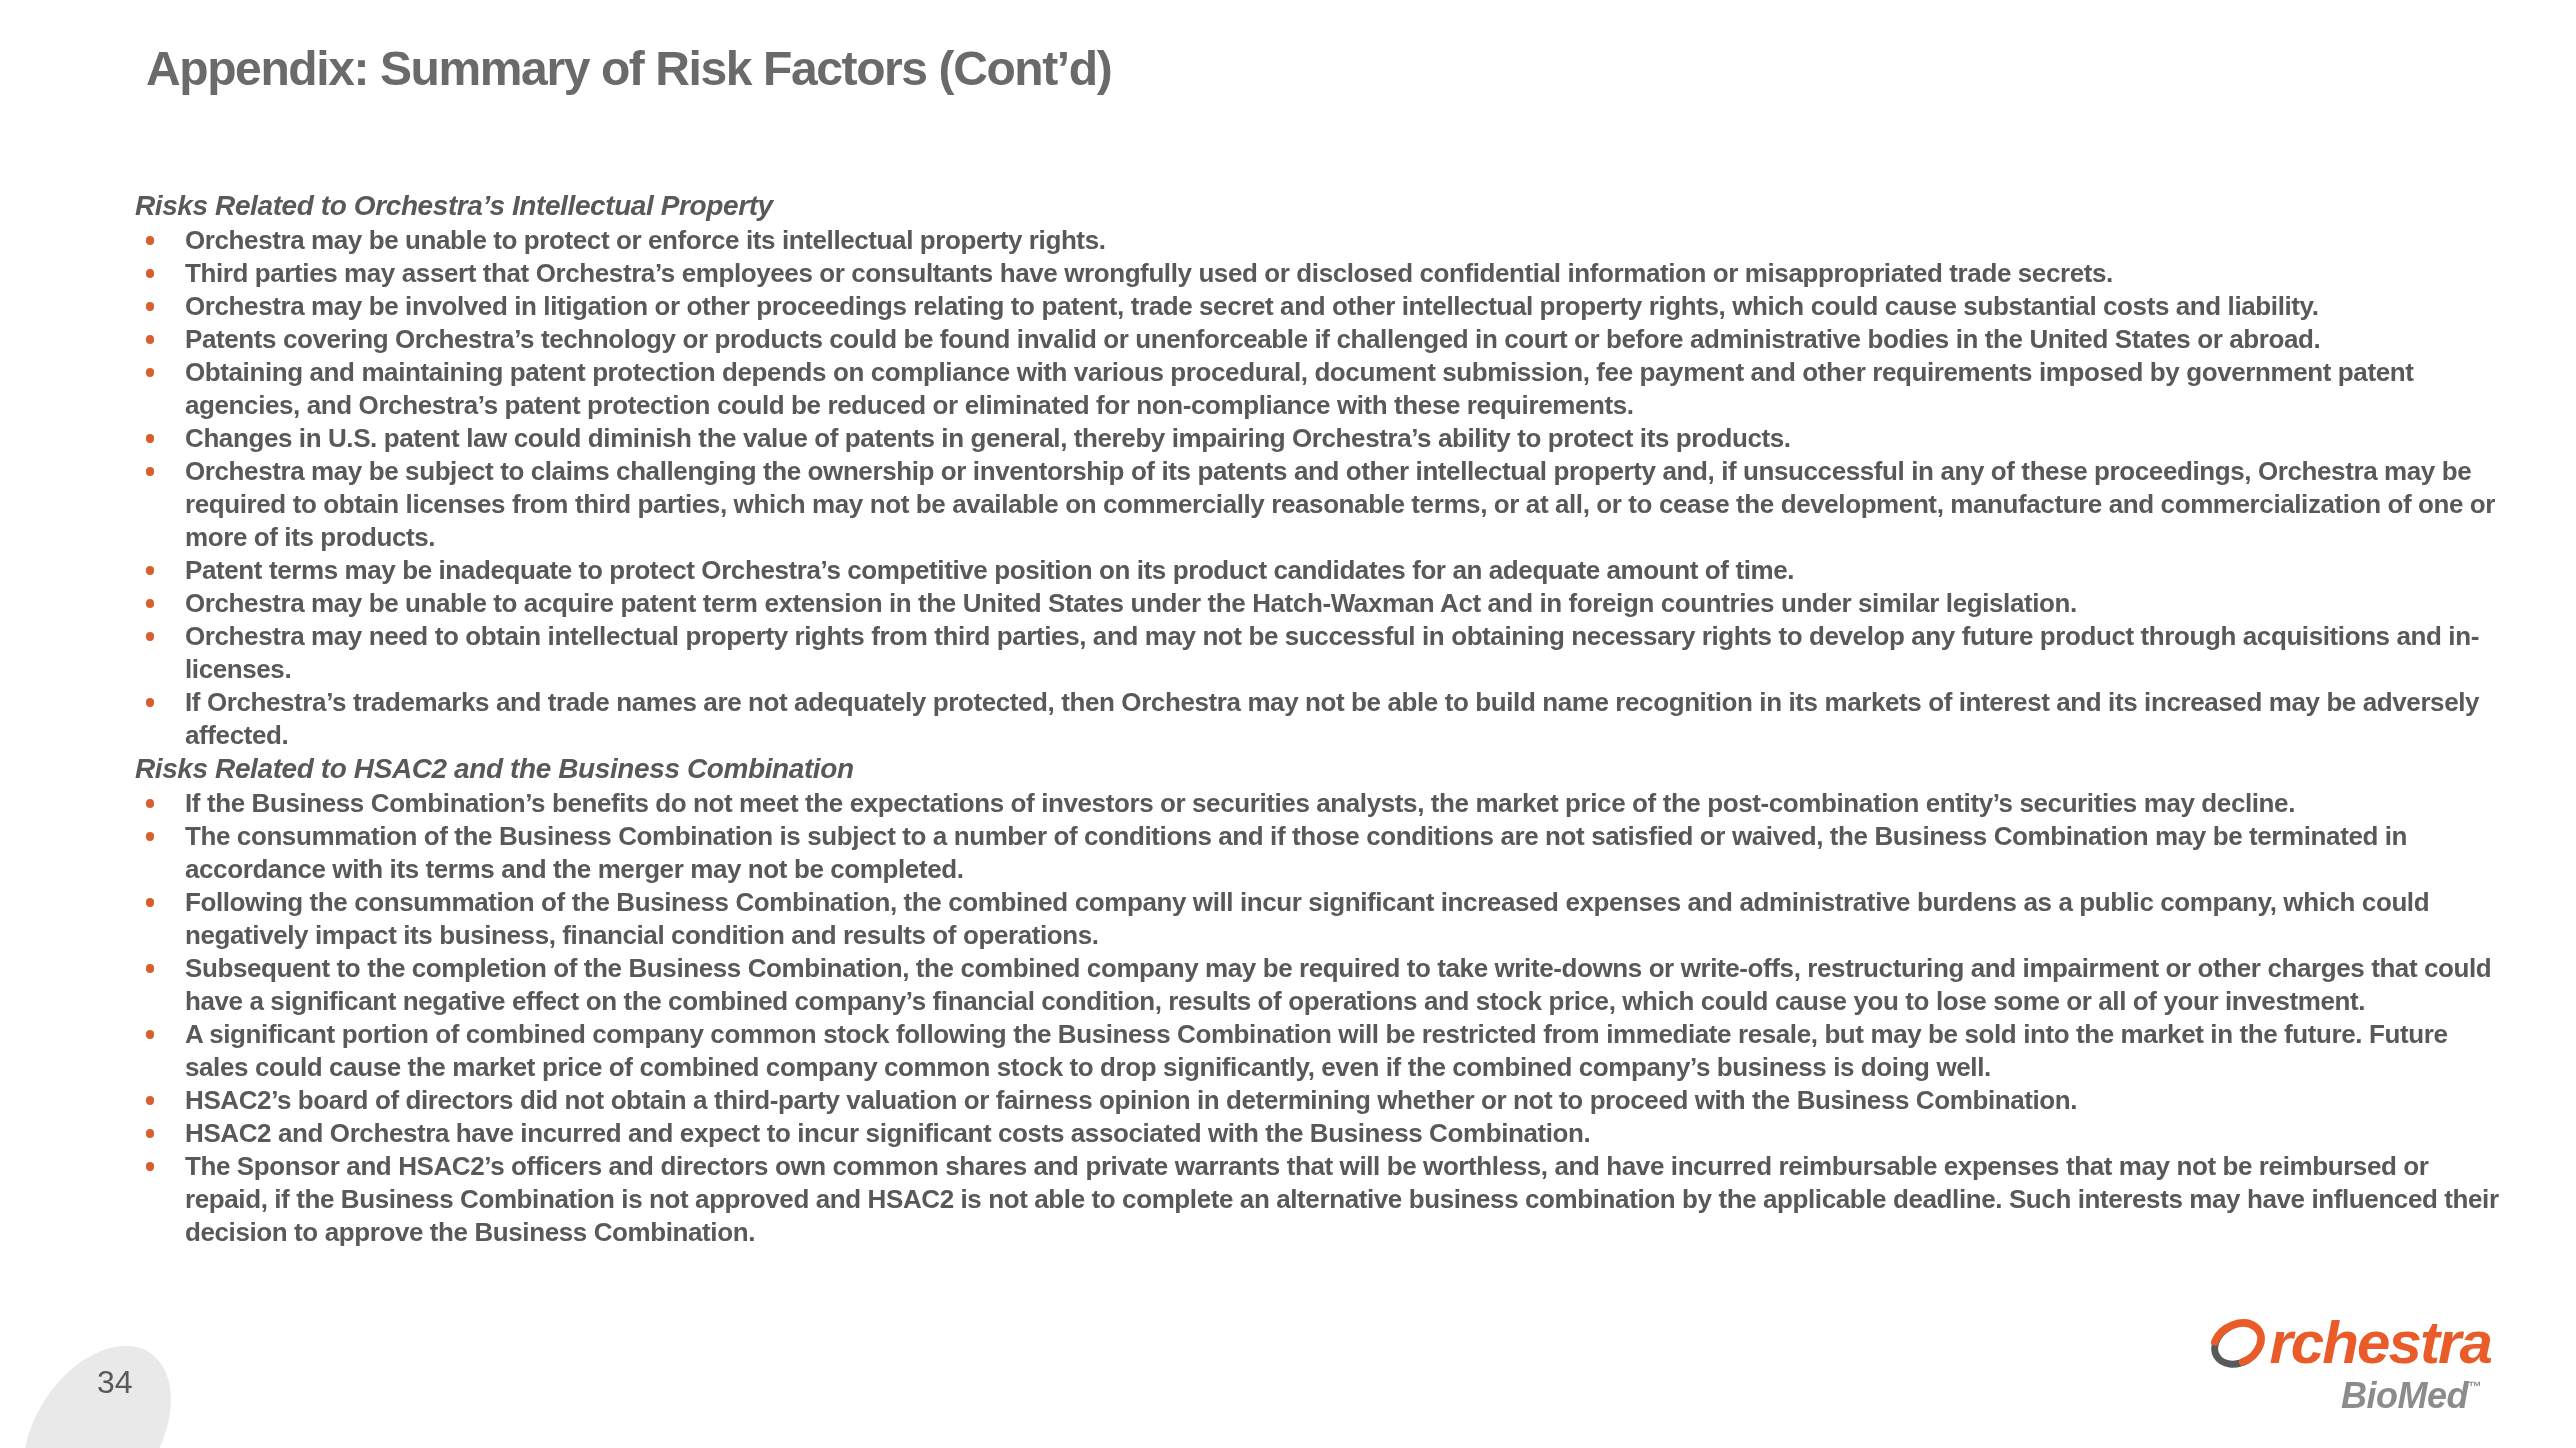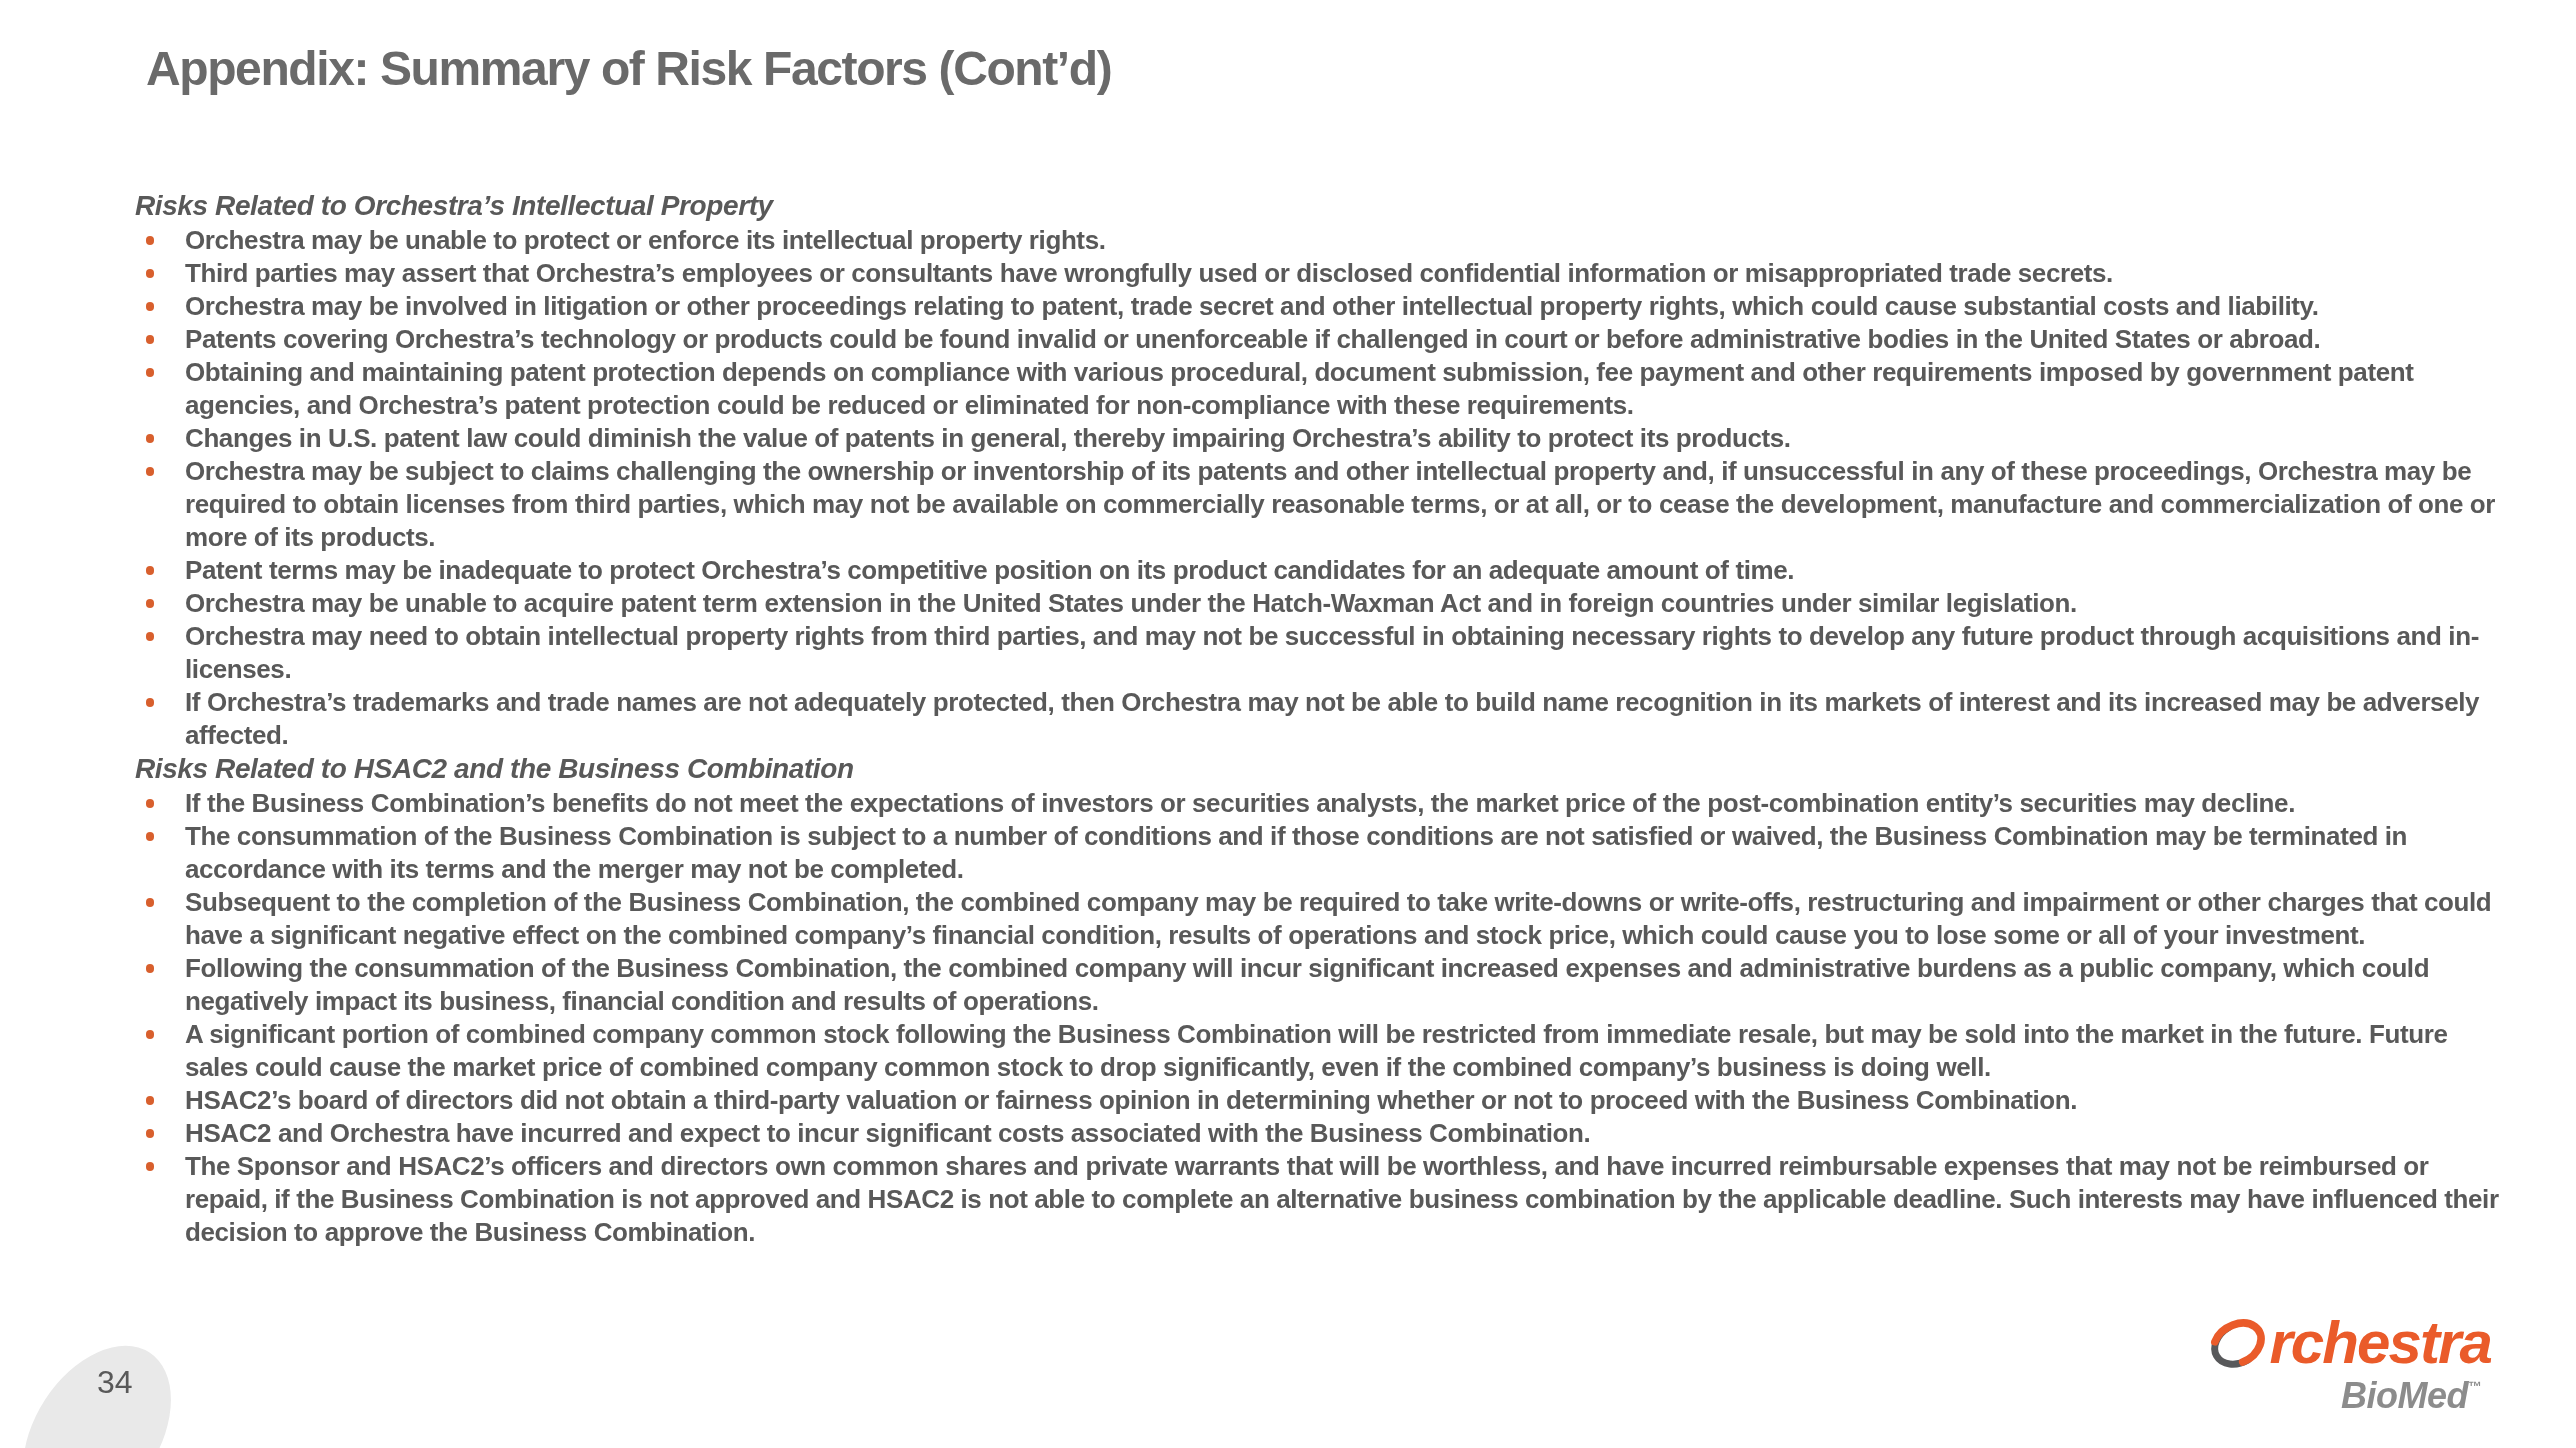--- a/index.html
+++ b/index.html
@@ -93,22 +93,22 @@
           <li>Orchestra may be unable to acquire patent term extension in the United States under the Hatch-Waxman Act and in foreign countries under similar legislation.</li>
           <li>Orchestra may need to obtain intellectual property rights from third parties, and may not be successful in obtaining necessary rights to develop any future product through acquisitions and in-licenses.</li>
           <li>If Orchestra’s trademarks and trade names are not adequately protected, then Orchestra may not be able to build name recognition in its markets of interest and its increased may be adversely affected.</li>
         </ul>
     </div>
     <div class="section">
       <h2 class="section-heading">Risks Related to HSAC2 and the Business Combination</h2>
       <ul class="bullets">
           <li>If the Business Combination’s benefits do not meet the expectations of investors or securities analysts, the market price of the post-combination entity’s securities may decline.</li>
           <li>The consummation of the Business Combination is subject to a number of conditions and if those conditions are not satisfied or waived, the Business Combination may be terminated in accordance with its terms and the merger may not be completed.</li>
+          <li>Following the consummation of the Business Combination, the combined company will incur significant increased expenses and administrative burdens as a public company, which could negatively impact its business, financial condition and results of operations.</li>
           <li>Subsequent to the completion of the Business Combination, the combined company may be required to take write-downs or write-offs, restructuring and impairment or other charges that could have a significant negative effect on the combined company’s financial condition, results of operations and stock price, which could cause you to lose some or all of your investment.</li>
-          <li>Following the consummation of the Business Combination, the combined company will incur significant increased expenses and administrative burdens as a public company, which could negatively impact its business, financial condition and results of operations.</li>
           <li>A significant portion of combined company common stock following the Business Combination will be restricted from immediate resale, but may be sold into the market in the future. Future sales could cause the market price of combined company common stock to drop significantly, even if the combined company’s business is doing well.</li>
           <li>HSAC2’s board of directors did not obtain a third-party valuation or fairness opinion in determining whether or not to proceed with the Business Combination.</li>
           <li>HSAC2 and Orchestra have incurred and expect to incur significant costs associated with the Business Combination.</li>
           <li>The Sponsor and HSAC2’s officers and directors own common shares and private warrants that will be worthless, and have incurred reimbursable expenses that may not be reimbursed or repaid, if the Business Combination is not approved and HSAC2 is not able to complete an alternative business combination by the applicable deadline. Such interests may have influenced their decision to approve the Business Combination.</li>
         </ul>
     </div>
   </div>
 
   <div class="page-ellipse"></div>
   <div class="page-number">34</div>

